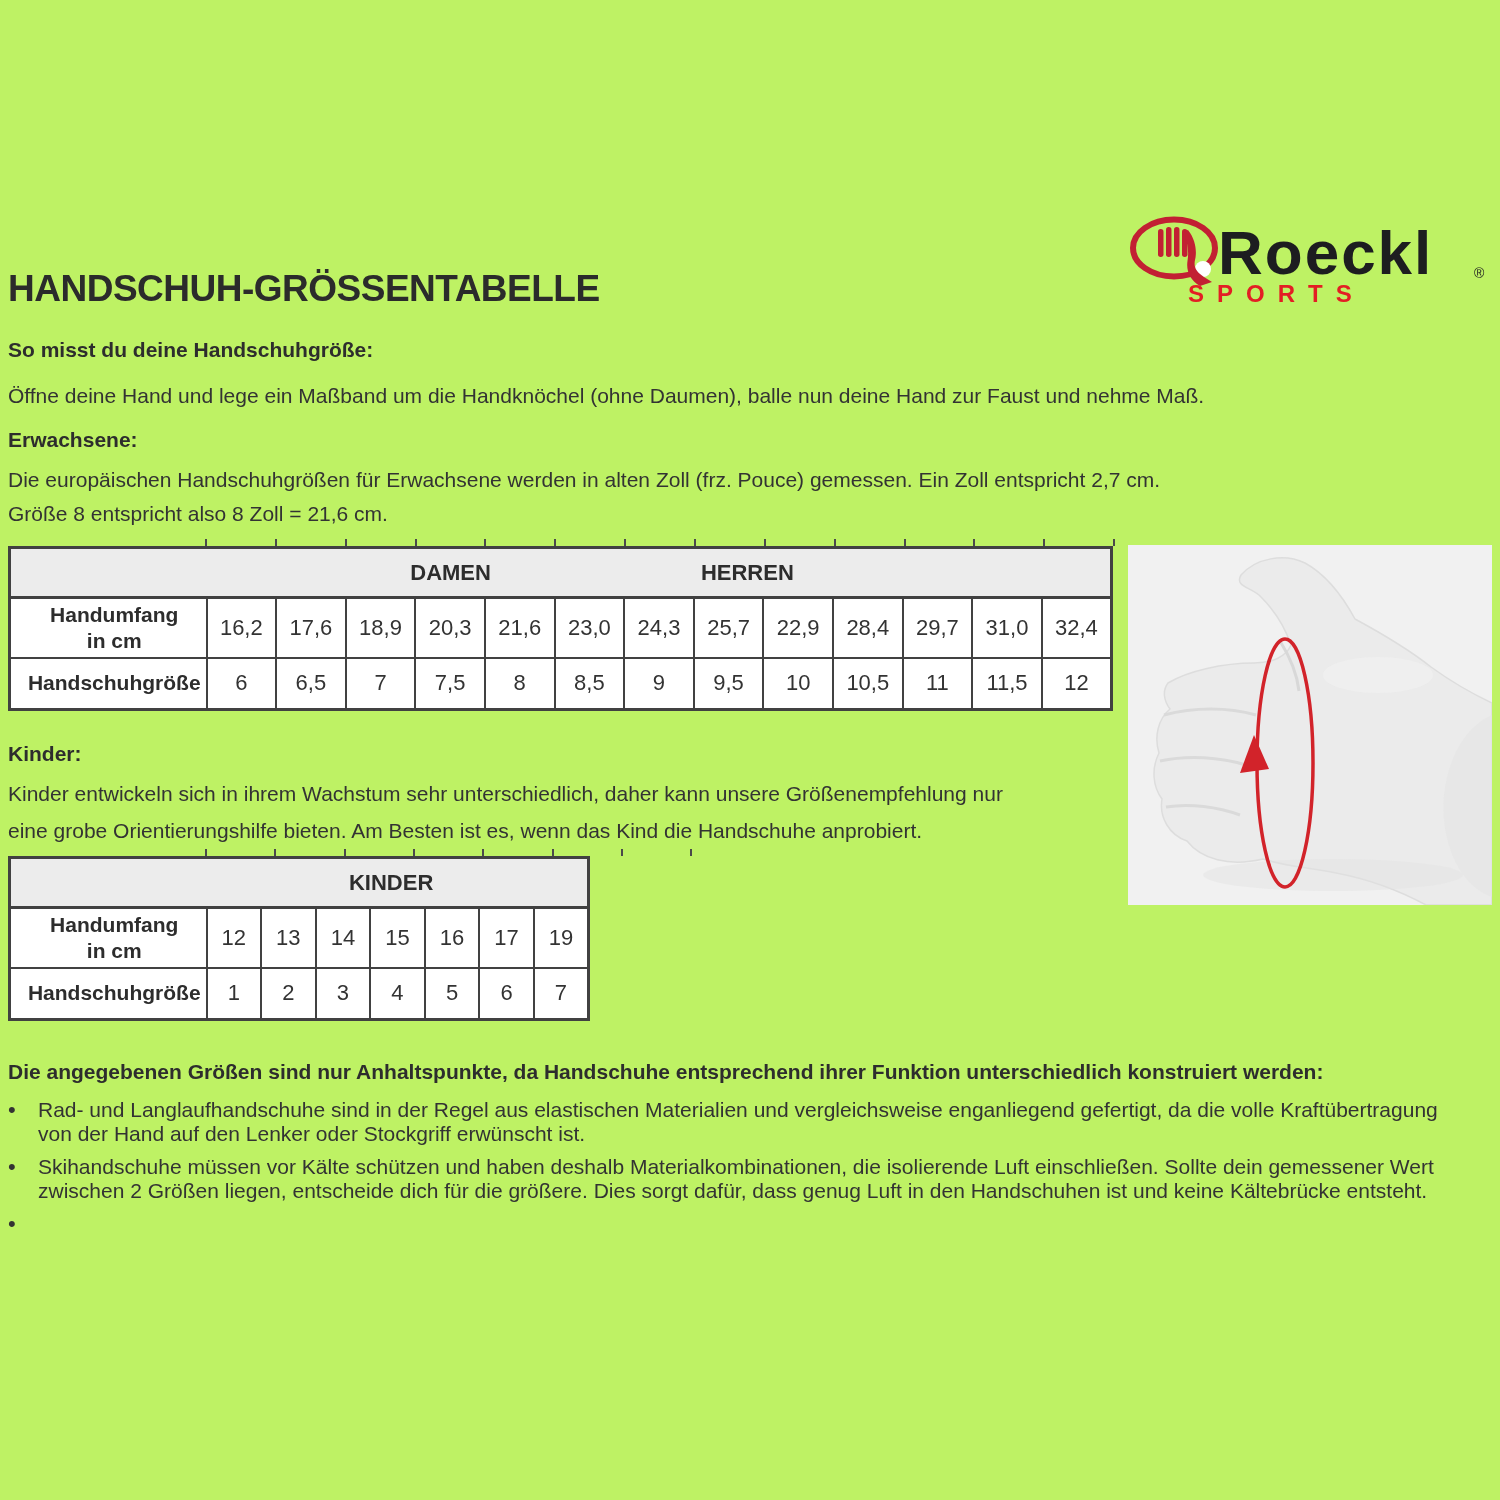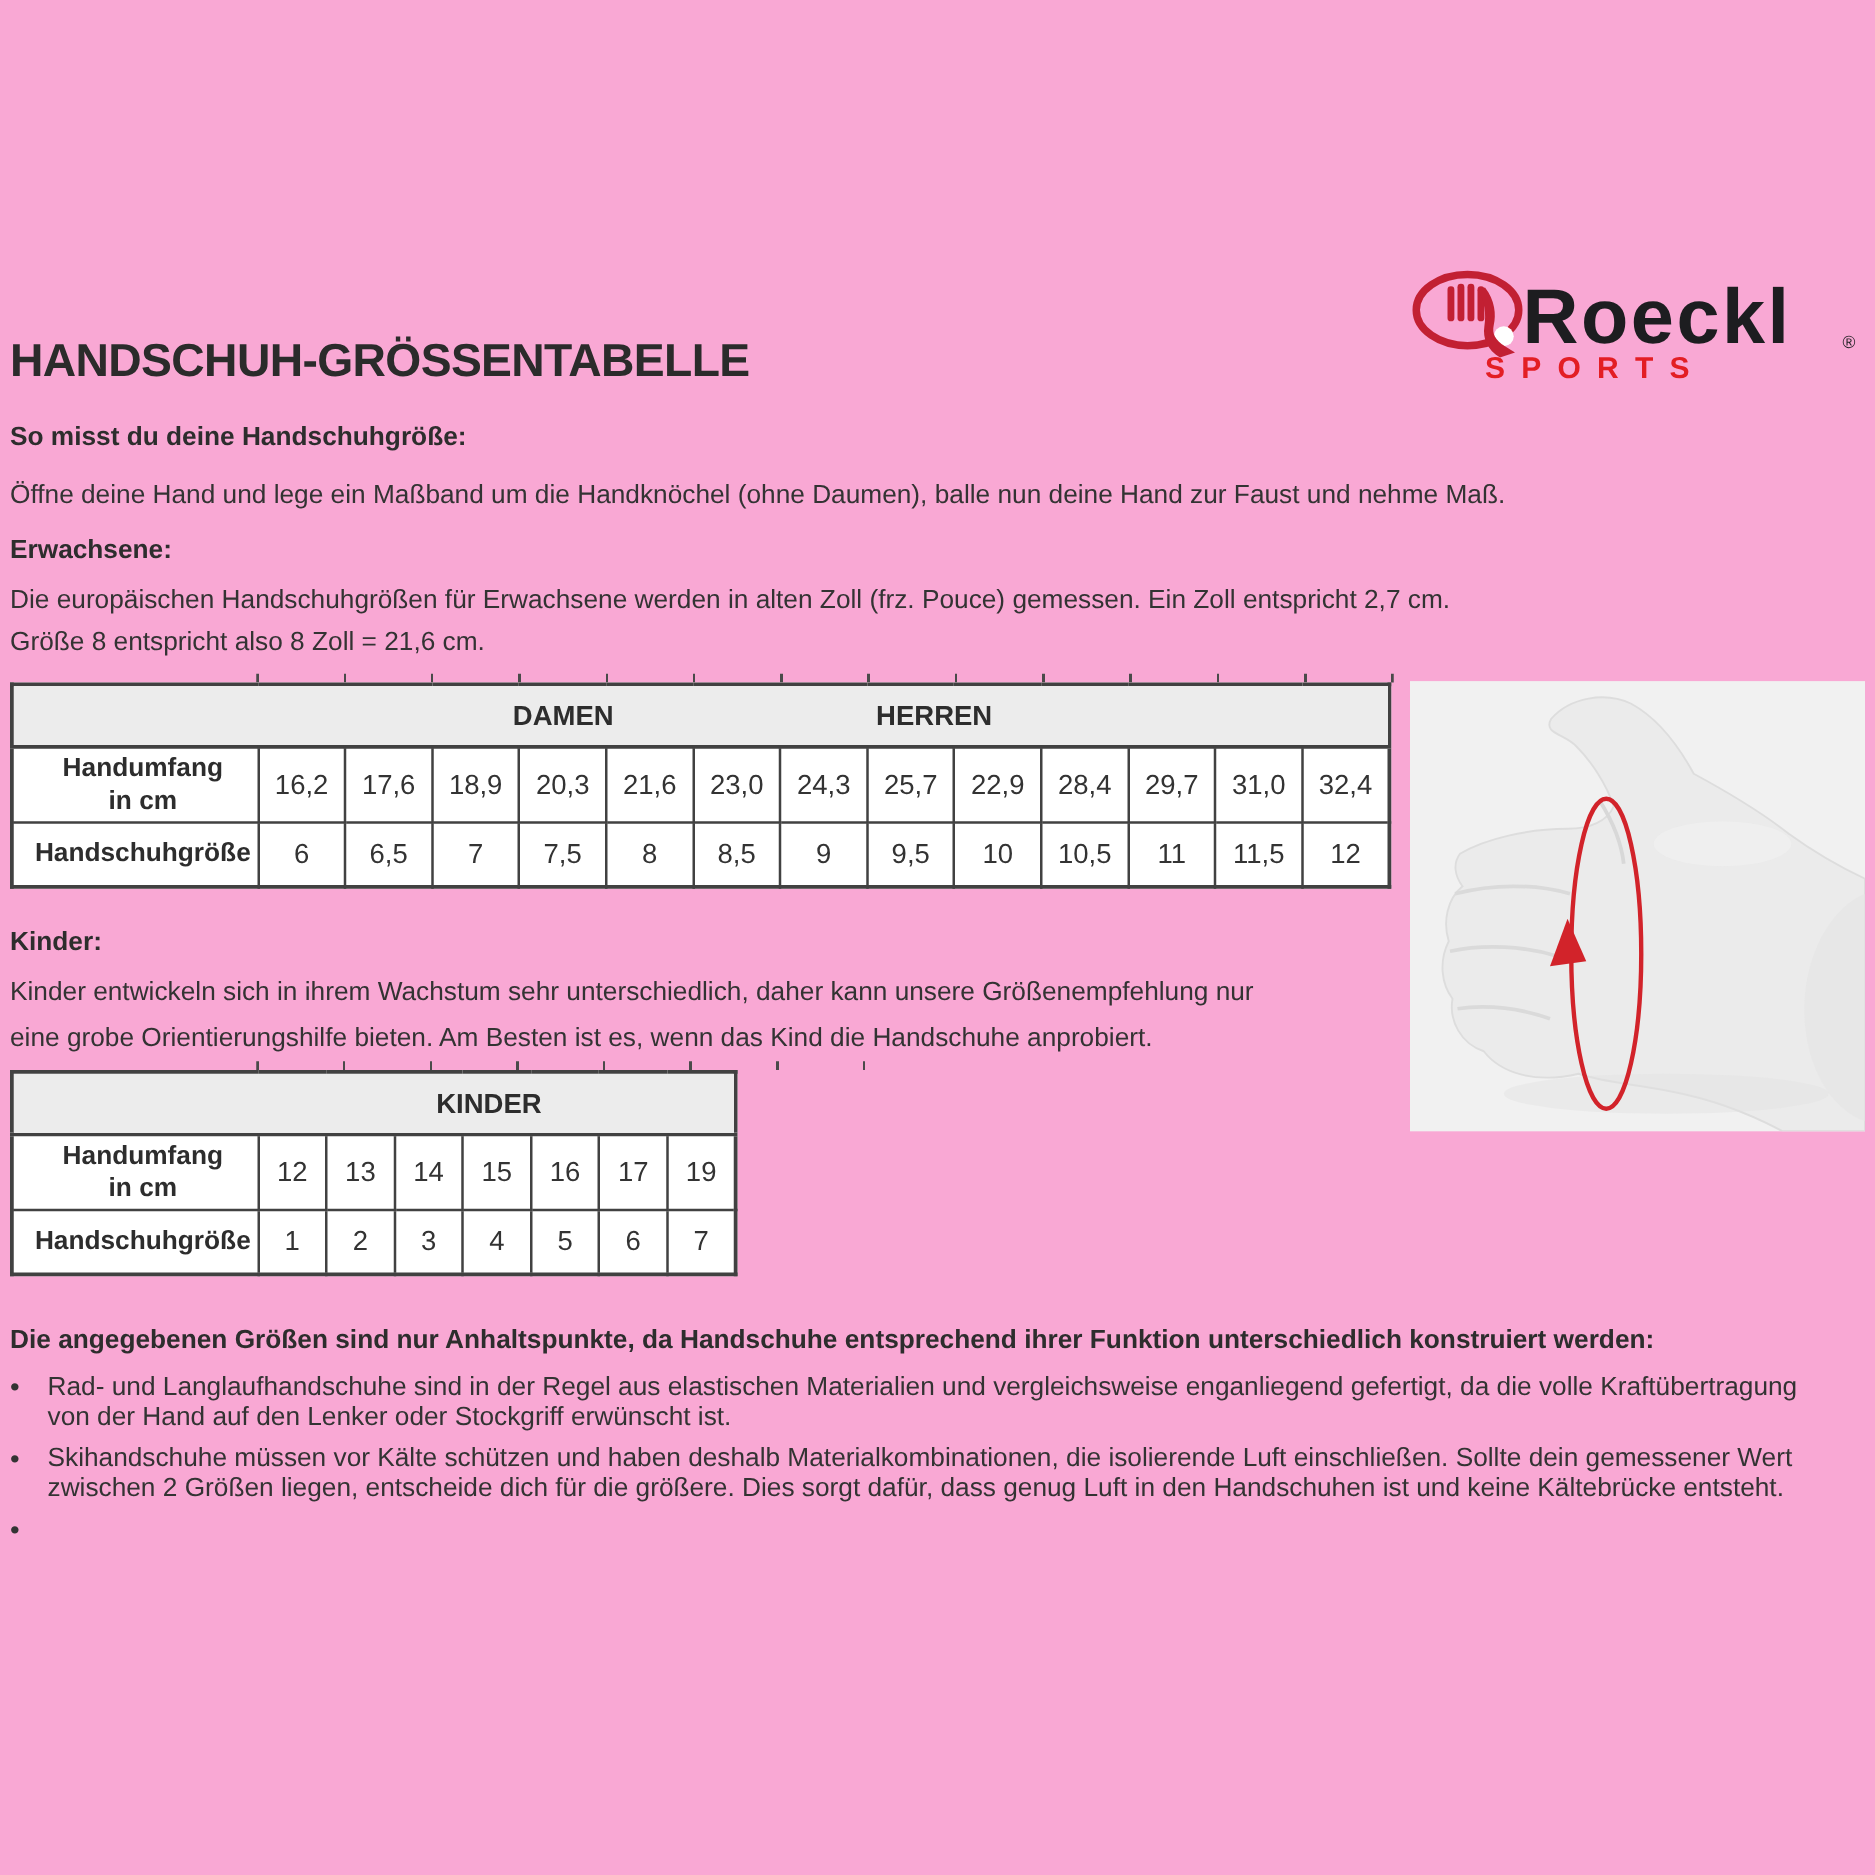--- a/index.html
+++ b/index.html
@@ -1,18 +1,18 @@
 <!DOCTYPE html>
 <html><head>
 <meta charset="utf-8">
 <style>
   * { margin:0; padding:0; box-sizing:border-box; }
   html,body { background:#ffffff; }
   body { font-family:"Liberation Sans", sans-serif; color:#303030; }
-  .page { position:relative; width:1500px; height:1500px; background:#f9a8d4; overflow:hidden; }
+  .page { position:relative; width:1500px; height:1500px; background:#bef264; overflow:hidden; }
 
   
   .page-title { position:absolute; left:8px; top:268px; font-size:37px; font-weight:bold;
                 letter-spacing:-0.5px; color:#2b2b2b; white-space:nowrap; }
   .h-bold { position:absolute; left:8px; font-size:21px; font-weight:bold; color:#2d2d2d; white-space:nowrap; }
   .p-text { position:absolute; left:8px; font-size:21px; color:#333; line-height:37px; }
   .measure-heading { top:338px; }
   .measure-text    { top:377px; white-space:nowrap; }
   .adults-heading  { top:428px; }
   .adults-text1    { top:461px; white-space:nowrap; }

